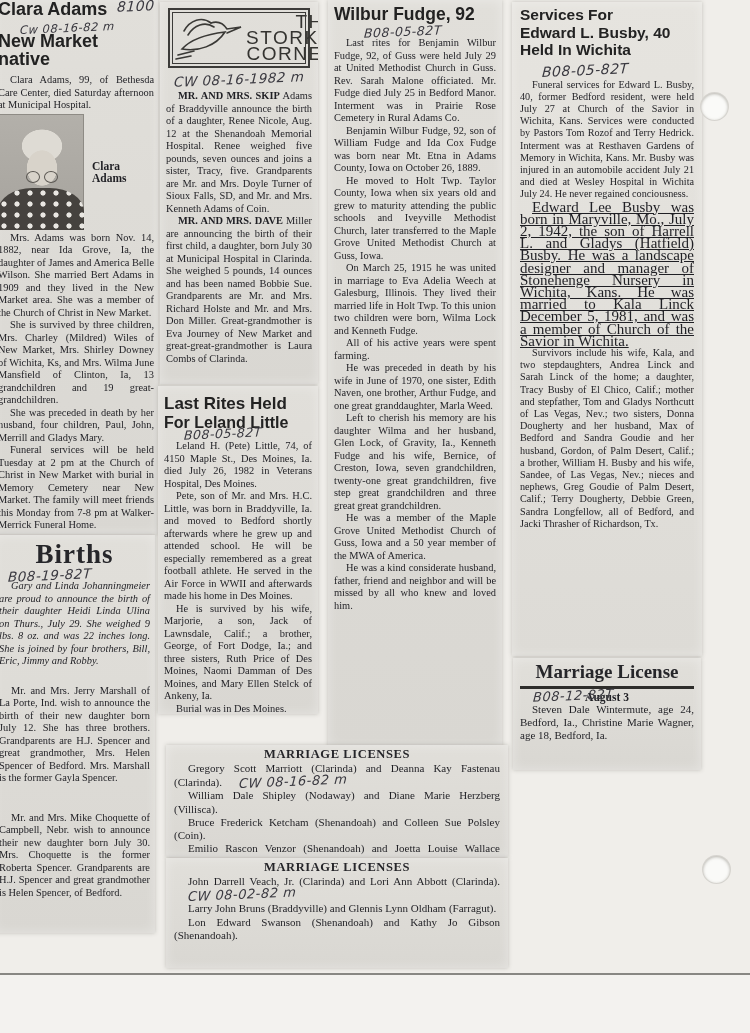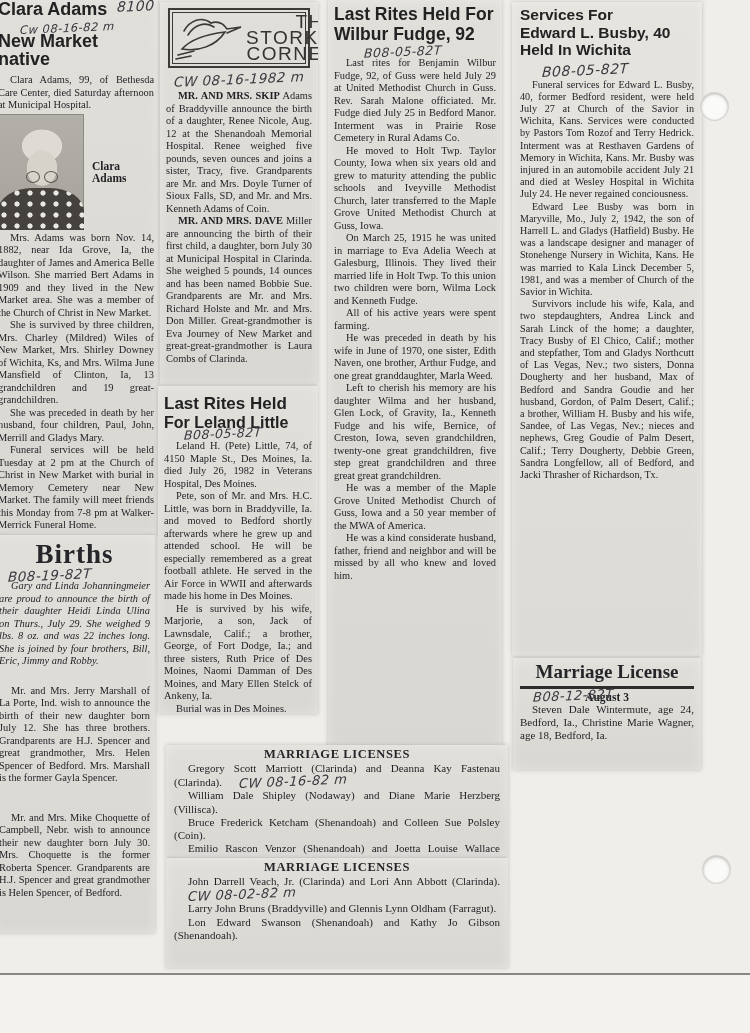--- a/index.html
+++ b/index.html
@@ -114,44 +114,44 @@
     <div class="hl-sans" style="font-size:17px; line-height:19px;">Last Rites Held</div>
     <div class="hl-sans" style="font-size:16px; line-height:19px;">For Leland Little</div>
     <span class="hw" style="position:absolute; top:40px; left:26px; font-size:12.5px;">B08-05-82T</span>
     <p style="margin-top:8px;">Leland H. (Pete) Little, 74, of 4150 Maple St., Des Moines, Ia. died July 26, 1982 in Veterans Hospital, Des Moines.</p>
     <p>Pete, son of Mr. and Mrs. H.C. Little, was born in Braddyville, Ia. and moved to Bedford shortly afterwards where he grew up and attended school. He will be especially remembered as a great football athlete. He served in the Air Force in WWII and afterwards made his home in Des Moines.</p>
     <p>He is survived by his wife, Marjorie, a son, Jack of Lawnsdale, Calif.; a brother, George, of Fort Dodge, Ia.; and three sisters, Ruth Price of Des Moines, Naomi Damman of Des Moines, and Mary Ellen Stelck of Ankeny, Ia.</p>
     <p>Burial was in Des Moines.</p>
   </div>
 
   <div class="clip np" style="left:328px; top:0px; width:174px; height:747px; padding:4px 6px;">
-    <div class="hl-sans" style="font-size:17.5px; line-height:20px;">Last Rites Held For</div>
     <div class="hl-sans" style="font-size:17.5px; line-height:20px;">Wilbur Fudge, 92</div>
     <div style="height:15px; padding-left:30px; margin-top:-2px;">
       <span class="hw" style="font-size:12.5px;">B08-05-82T</span>
     </div>
     <p>Last rites for Benjamin Wilbur Fudge, 92, of Guss were held July 29 at United Methodist Church in Guss. Rev. Sarah Malone officiated. Mr. Fudge died July 25 in Bedford Manor. Interment was in Prairie Rose Cemetery in Rural Adams Co.</p>
+    <p>Benjamin Wilbur Fudge, 92, son of William Fudge and Ida Cox Fudge was born near Mt. Etna in Adams County, Iowa on October 26, 1889.</p>
     <p>He moved to Holt Twp. Taylor County, Iowa when six years old and grew to maturity attending the public schools and Iveyville Methodist Church, later transferred to the Maple Grove United Methodist Church at Guss, Iowa.</p>
     <p>On March 25, 1915 he was united in marriage to Eva Adelia Weech at Galesburg, Illinois. They lived their married life in Holt Twp. To this union two children were born, Wilma Lock and Kenneth Fudge.</p>
     <p>All of his active years were spent farming.</p>
     <p>He was preceded in death by his wife in June of 1970, one sister, Edith Naven, one brother, Arthur Fudge, and one great granddaughter, Marla Weed.</p>
     <p>Left to cherish his memory are his daughter Wilma and her husband, Glen Lock, of Gravity, Ia., Kenneth Fudge and his wife, Bernice, of Creston, Iowa, seven grandchildren, twenty-one great grandchildren, five step great grandchildren and three great great grandchildren.</p>
     <p>He was a member of the Maple Grove United Methodist Church of Guss, Iowa and a 50 year member of the MWA of America.</p>
     <p>He was a kind considerate husband, father, friend and neighbor and will be missed by all who knew and loved him.</p>
   </div>
 
   <div class="clip np" style="left:512px; top:2px; width:190px; height:654px; padding:4px 8px; background:linear-gradient(#e6e4df,#dddbd6);">
     <div class="hl-sans" style="font-size:15.5px; line-height:17.5px;">Services For</div>
     <div class="hl-sans" style="font-size:15.5px; line-height:17.5px;">Edward L. Busby, 40</div>
     <div class="hl-sans" style="font-size:15.5px; line-height:17.5px;">Held In Wichita</div>
     <div style="height:18px; padding-left:22px; margin-top:2px;">
       <span class="hw" style="font-size:14px;">B08-05-82T</span>
     </div>
     <p style="font-size:10.2px; line-height:12.2px;">Funeral services for Edward L. Busby, 40, former Bedford resident, were held July 27 at Church of the Savior in Wichita, Kans. Services were conducted by Pastors Tom Rozof and Terry Hedrick. Interment was at Resthaven Gardens of Memory in Wichita, Kans. Mr. Busby was injured in an automobile accident July 21 and died at Wesley Hospital in Wichita July 24. He never regained conciousness.</p>
-    <p style="font-size:10px; line-height:12.2px;">Edward Lee Busby was born in Maryville, Mo., July 2, 1942, the son of Harrell L. and Gladys (Hatfield) Busby. He was a landscape designer and manager of Stonehenge Nursery in Wichita, Kans. He was married to Kala Linck December 5, 1981, and was a member of Church of the Savior in Wichita.</p>
+    <p style="font-size:15px; line-height:12.2px;text-decoration:underline;">Edward Lee Busby was born in Maryville, Mo., July 2, 1942, the son of Harrell L. and Gladys (Hatfield) Busby. He was a landscape designer and manager of Stonehenge Nursery in Wichita, Kans. He was married to Kala Linck December 5, 1981, and was a member of Church of the Savior in Wichita.</p>
     <p style="font-size:10.2px; line-height:12.2px;">Survivors include his wife, Kala, and two stepdaughters, Andrea Linck and Sarah Linck of the home; a daughter, Tracy Busby of El Chico, Calif.; mother and stepfather, Tom and Gladys Northcutt of Las Vegas, Nev.; two sisters, Donna Dougherty and her husband, Max of Bedford and Sandra Goudie and her husband, Gordon, of Palm Desert, Calif.; a brother, William H. Busby and his wife, Sandee, of Las Vegas, Nev.; nieces and nephews, Greg Goudie of Palm Desert, Calif.; Terry Dougherty, Debbie Green, Sandra Longfellow, all of Bedford, and Jacki Thrasher of Richardson, Tx.</p>
   </div>
 
   <div class="clip np" style="left:513px; top:658px; width:188px; height:112px; padding:3px 7px;">
     <div class="hl-serif" style="font-size:19px; text-align:center;">Marriage License</div>
     <div class="rule"></div>
     <span class="hw" style="position:absolute; top:30px; left:20px; font-size:13px;">B08-12-82T</span>
     <div style="text-align:center; font-weight:700; font-size:11.5px; margin-top:0;">August 3</div>
     <p style="font-size:11px; line-height:13px;">Steven Dale Wintermute, age 24, Bedford, Ia., Christine Marie Wagner, age 18, Bedford, Ia.</p>
   </div>

